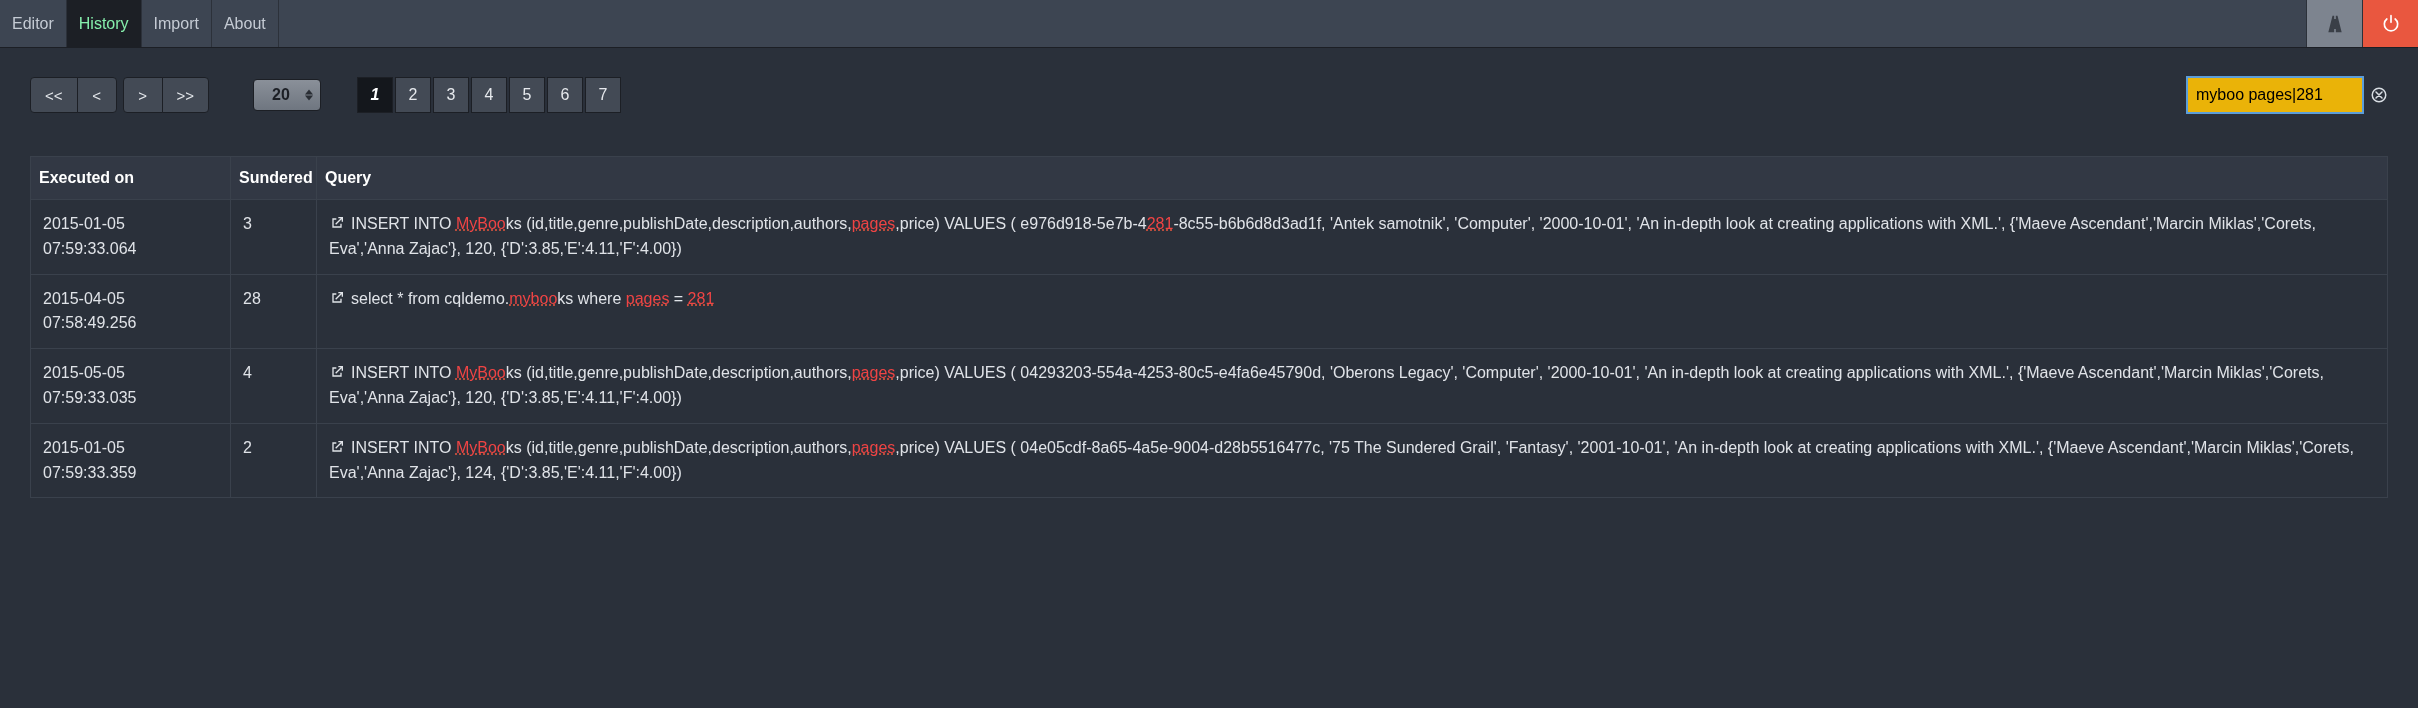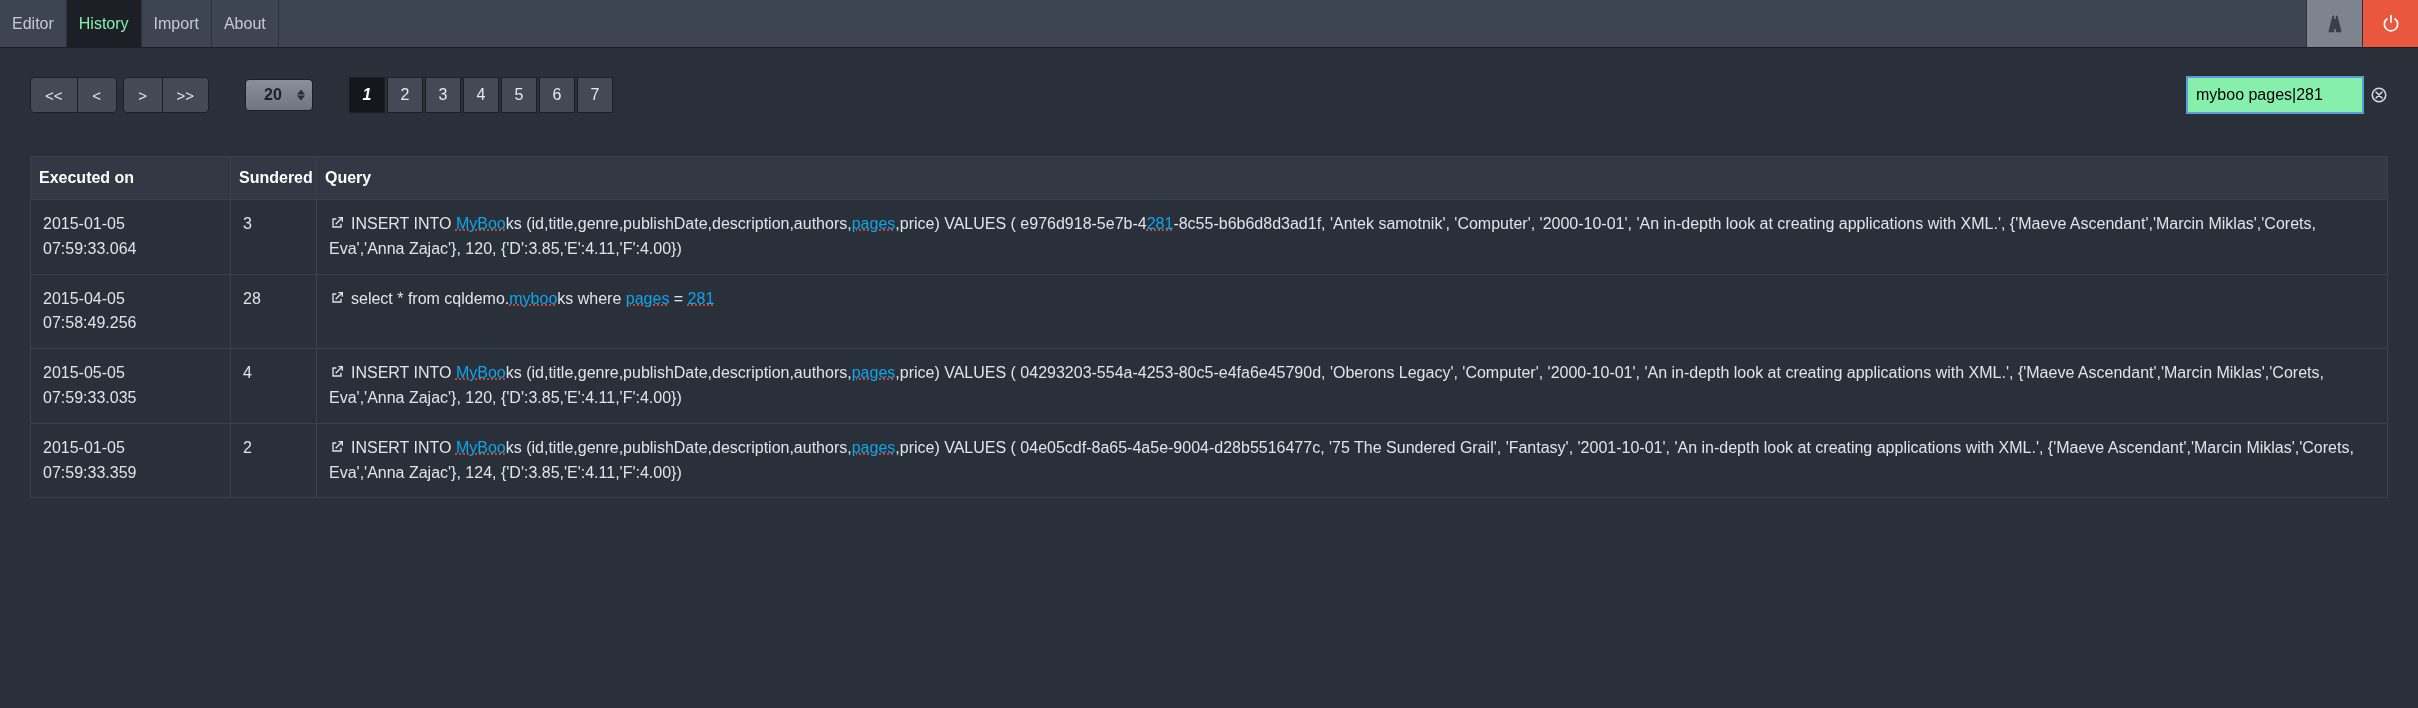--- a/index.html
+++ b/index.html
@@ -78,20 +78,21 @@
     color: #1c1f25;
     border: 1px solid #1c1f25;
     border-radius: 4px;
     height: 32px;
     padding: 0 30px 0 18px;
     display: flex;
     align-items: center;
     font-weight: 600;
     cursor: pointer;
     font-size: 16px;
+    margin-left: 8px;
   }
   .select-arrows {
     position: absolute;
     right: 8px;
     top: 50%;
     transform: translateY(-50%);
     display: flex;
     flex-direction: column;
     gap: 1px;
     pointer-events: none;
@@ -120,21 +121,21 @@
     font-weight: 600;
   }
 
   .toolbar-spacer { flex: 1; }
   .search-wrap {
     display: flex;
     align-items: center;
     gap: 6px;
   }
   .search {
-    background: #86efac;
+    background: #eab308;
     border: 2px solid #5b9dd9;
     height: 38px;
     width: 178px;
     padding: 0 8px;
     font-size: 16px;
     color: #000;
     outline: none;
   }
   .clear-icon {
     width: 18px;
@@ -157,21 +158,21 @@
   .table th {
     background: #323844;
     color: #fff;
     font-weight: 600;
     padding-left: 8px;
   }
   .col-exec { width: 200px; }
   .col-rt { width: 86px; text-align: center; }
   .col-rt-td { text-align: center; }
   .table td { color: #e0e3e8; line-height: 1.55; }
-  .hl { color: #0ea5e9; text-decoration: underline; text-decoration-style: dotted; text-decoration-color: #e9573f; }
+  .hl { color: #ef4444; text-decoration: underline; text-decoration-style: dotted; text-decoration-color: #e9573f; }
   .open-icon {
     display: inline-block;
     width: 16px;
     height: 16px;
     margin-right: 6px;
     vertical-align: -2px;
   }
   .qcell { word-wrap: break-word; }
 </style>
 </head>

